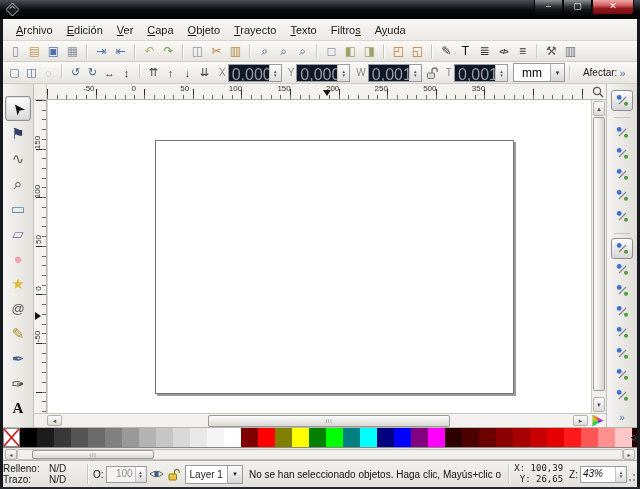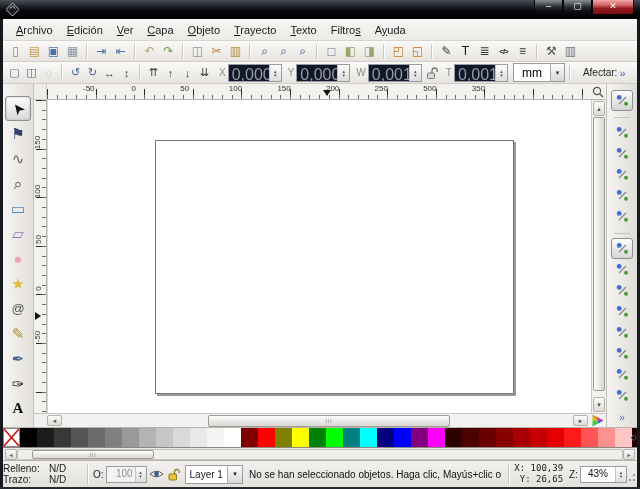--- a/index.html
+++ b/index.html
@@ -118,21 +118,21 @@
          font-size:5px;letter-spacing:1px;color:#777;}
   
   .statusbar{flex:0 0 26px;background:linear-gradient(180deg,#f2f1ee,#e4e1dc);border-top:1px solid #b5b2ac;
              margin:0 3px;display:flex;align-items:center;font-size:10px;color:#1a1a1a;min-width:0;}
   .fs-block{display:grid;grid-template-columns:46px 34px;line-height:11px;flex:0 0 auto;}
   .fs-label{font-weight:bold;font-weight:normal;}
   .vline{width:0;height:20px;border-left:1px solid #c9c6c0;border-right:1px solid #fff;margin:0 4px;flex:0 0 auto;}
   .o-label{margin-right:2px;flex:0 0 auto;}
   .mini-spin{display:flex;height:15px;border:1px solid #9a9b9e;background:#fff;flex:0 0 auto;}
   .mini-spin .val{width:24px;font-size:10px;padding:1px 2px 0;color:#8f8f8f;background:#f4f3f1;text-align:right;}
-  .mini-spin .val.dark{color:#111;background:#fff;text-align:center;width:30px;}
+  .mini-spin .val.dark{color:#111;background:#fff;text-align:left;width:30px;font-style:italic;}
   .mini-spin .arrows{width:10px;border-left:1px solid #c4c4c4;background:linear-gradient(180deg,#fdfdfd,#dcdcdc);
         display:flex;flex-direction:column;align-items:center;justify-content:center;font-size:5px;color:#555;line-height:4px;}
   .sb-ico{margin:0 2px;flex:0 0 auto;display:flex;align-items:center;}
   .layercombo{display:flex;height:17px;border:1px solid #9a9b9e;background:#fff;align-items:center;margin:0 3px;flex:0 0 auto;}
   .layercombo .lval{font-size:10px;padding:0 4px;white-space:nowrap;}
   .layercombo .ubtn{width:14px;height:100%;background:linear-gradient(180deg,#fdfdfd,#d6d6d6);border-left:1px solid #aaa;
         font-size:7px;display:flex;align-items:center;justify-content:center;}
   .sb-msg{flex:1;min-width:0;overflow:hidden;white-space:nowrap;padding:0 3px;color:#111;}
   .xy-block{flex:0 0 auto;font-family:"DejaVu Sans Mono","Liberation Mono",monospace;font-size:9px;line-height:11px;
             text-align:right;padding-right:4px;}

